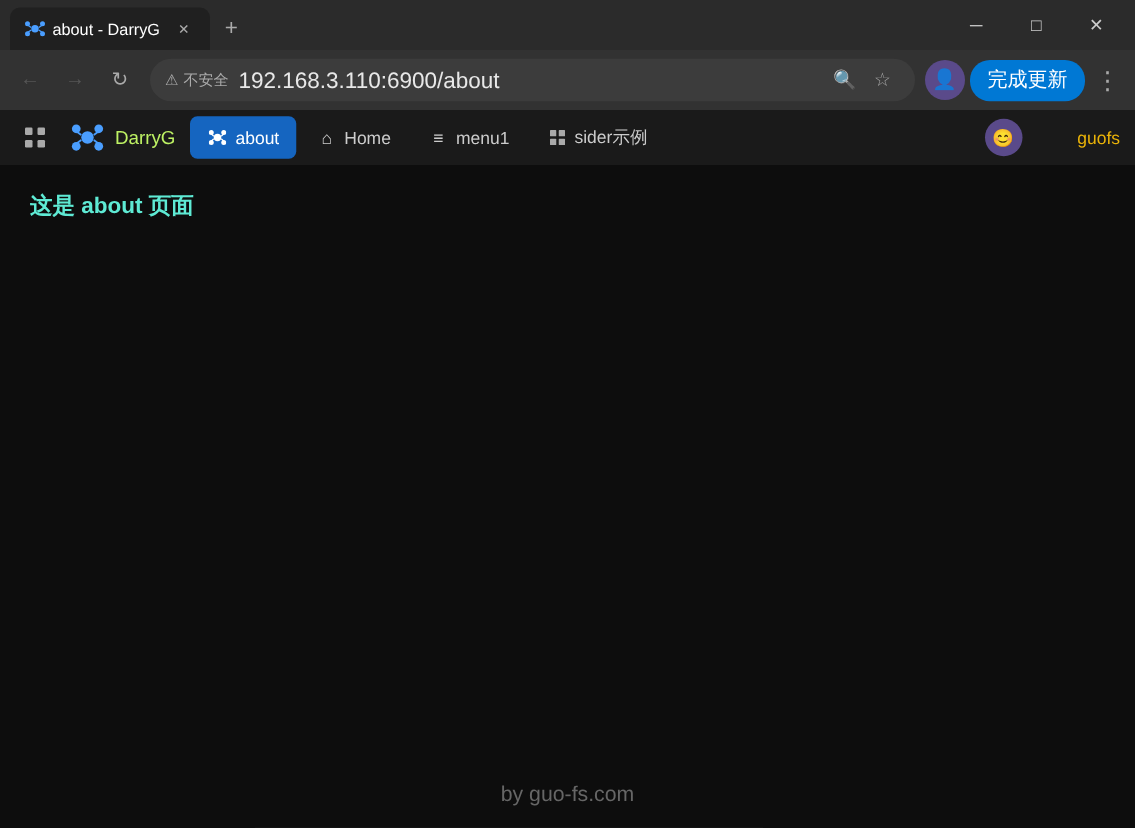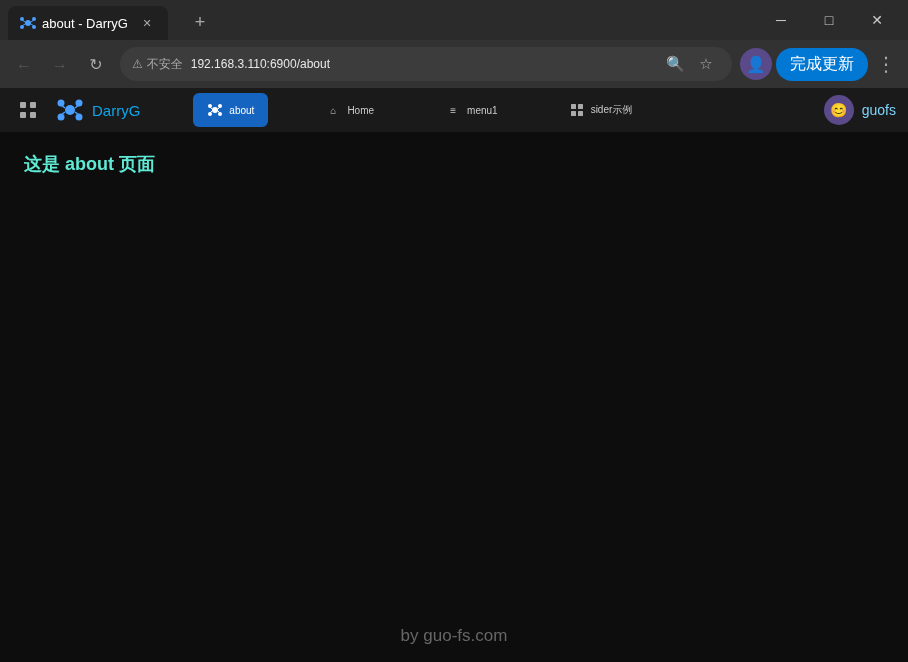--- a/index.html
+++ b/index.html
@@ -15,21 +15,21 @@
       display: flex;
       align-items: center;
       padding: 0 8px;
       gap: 4px;
     }
     .tab-bar {
       display: flex;
       align-items: flex-end;
       flex: 1;
       height: 100%;
-      gap: 18px;
+      gap: 3px;
     }
     .tab {
       display: flex;
       align-items: center;
       gap: 6px;
       background: #3c3c3c;
       border-radius: 8px 8px 0 0;
       padding: 0 12px;
       height: 34px;
       cursor: pointer;
@@ -135,21 +135,21 @@
       align-items: center;
       gap: 4px;
       color: #aaa;
       font-size: 12px;
       cursor: pointer;
       flex-shrink: 0;
     }
     .address-text {
       flex: 1;
       color: #e8e8e8;
-      font-size: 12px;
+      font-size: 18px;
       white-space: nowrap;
       overflow: hidden;
     }
     .address-actions {
       display: flex;
       align-items: center;
       gap: 2px;
     }
     .addr-icon-btn {
       width: 28px;
@@ -219,41 +219,40 @@
       align-items: center;
       gap: 8px;
       padding: 0 8px;
       cursor: pointer;
     }
     .logo-icon {
       width: 28px;
       height: 28px;
     }
     .app-name {
-      color: #0ea5e9;
+      color: #bef264;
       font-size: 15px;
       font-weight: 500;
     }
     .nav-items {
       display: flex;
       align-items: center;
       flex: 1;
       gap: 2px;
     }
     .nav-item {
       display: flex;
       align-items: center;
       gap: 6px;
       padding: 6px 14px;
       border-radius: 6px;
       cursor: pointer;
       color: #ccc;
-      font-size: 10px;
+      font-size: 14px;
       height: 34px;
-      margin-left: 41px;
     }
     .nav-item.active {
       background: #1565c0;
       color: #fff;
     }
     .nav-item-icon {
       width: 16px;
       height: 16px;
       display: flex;
       align-items: center;
@@ -271,23 +270,24 @@
       height: 30px;
       border-radius: 50%;
       background: #5a4a8a;
       display: flex;
       align-items: center;
       justify-content: center;
       font-size: 14px;
       cursor: pointer;
     }
     .user-name {
-      color: #7dd3fc;
+      color: #eab308;
       font-size: 14px;
       cursor: pointer;
+      margin-left: 36px;
     }
 
     
     .page-content {
       flex: 1;
       background: #0d0d0d;
       padding: 20px 24px;
       position: relative;
     }
     .page-heading {

